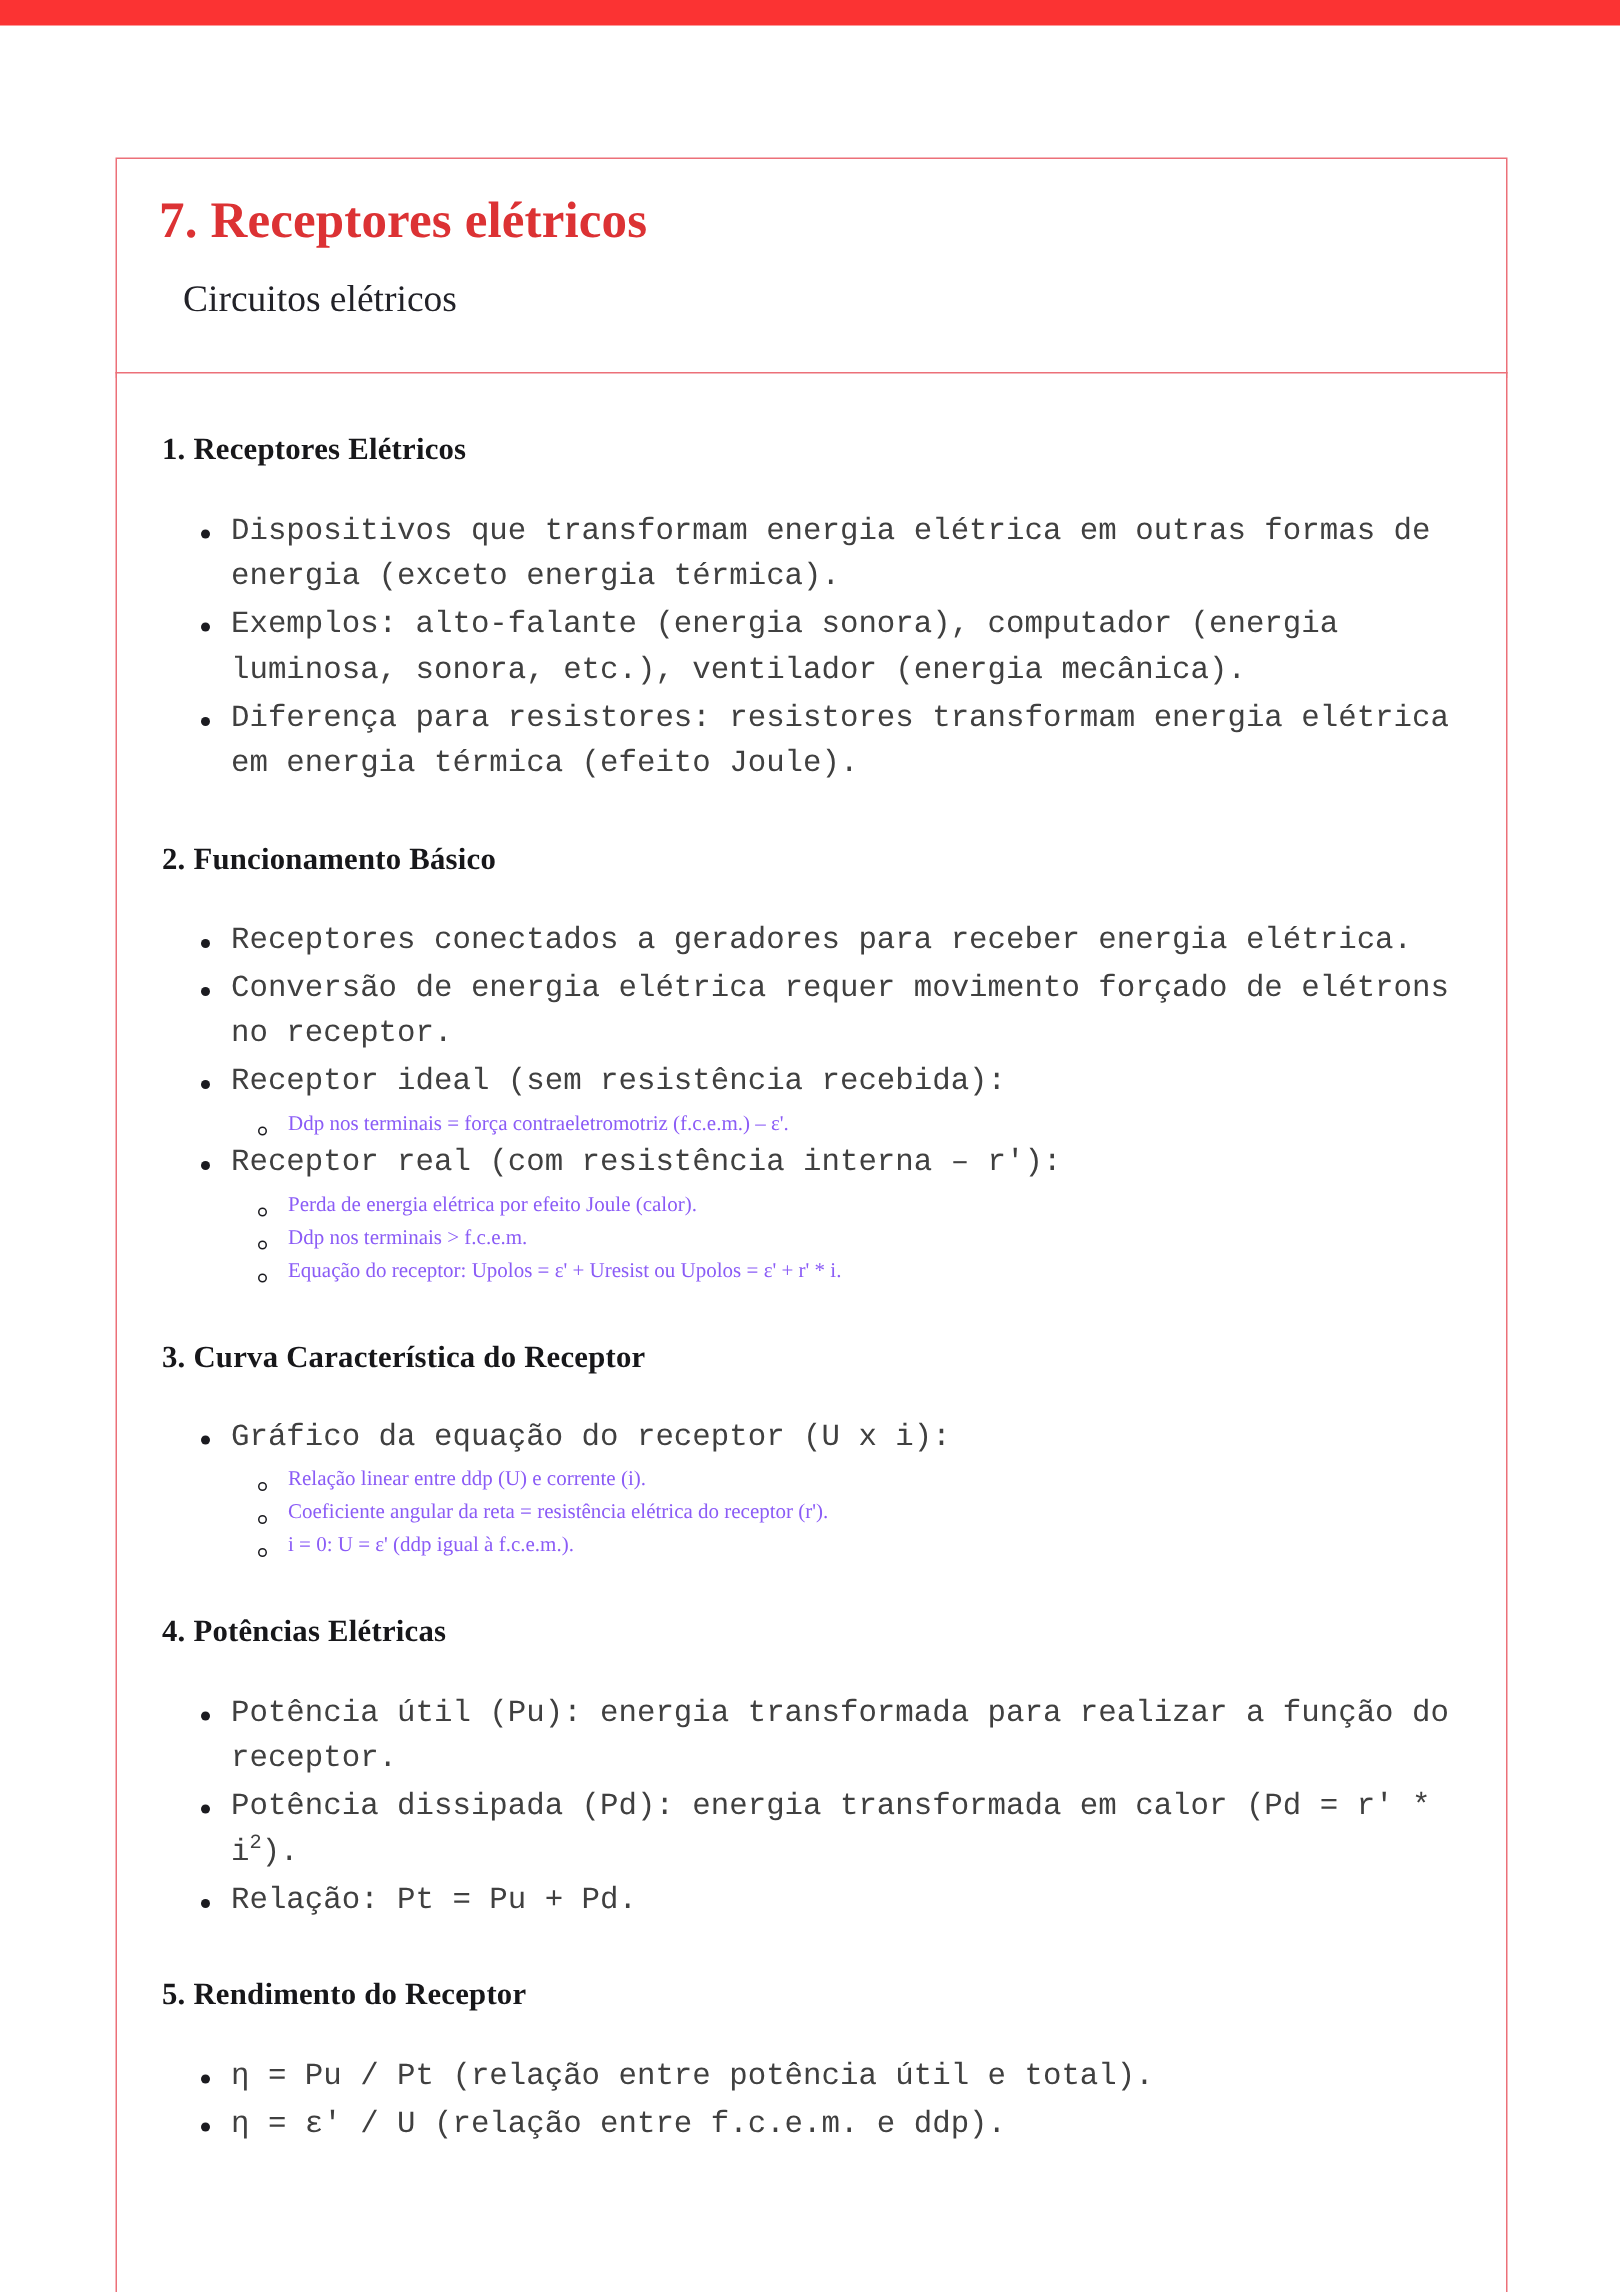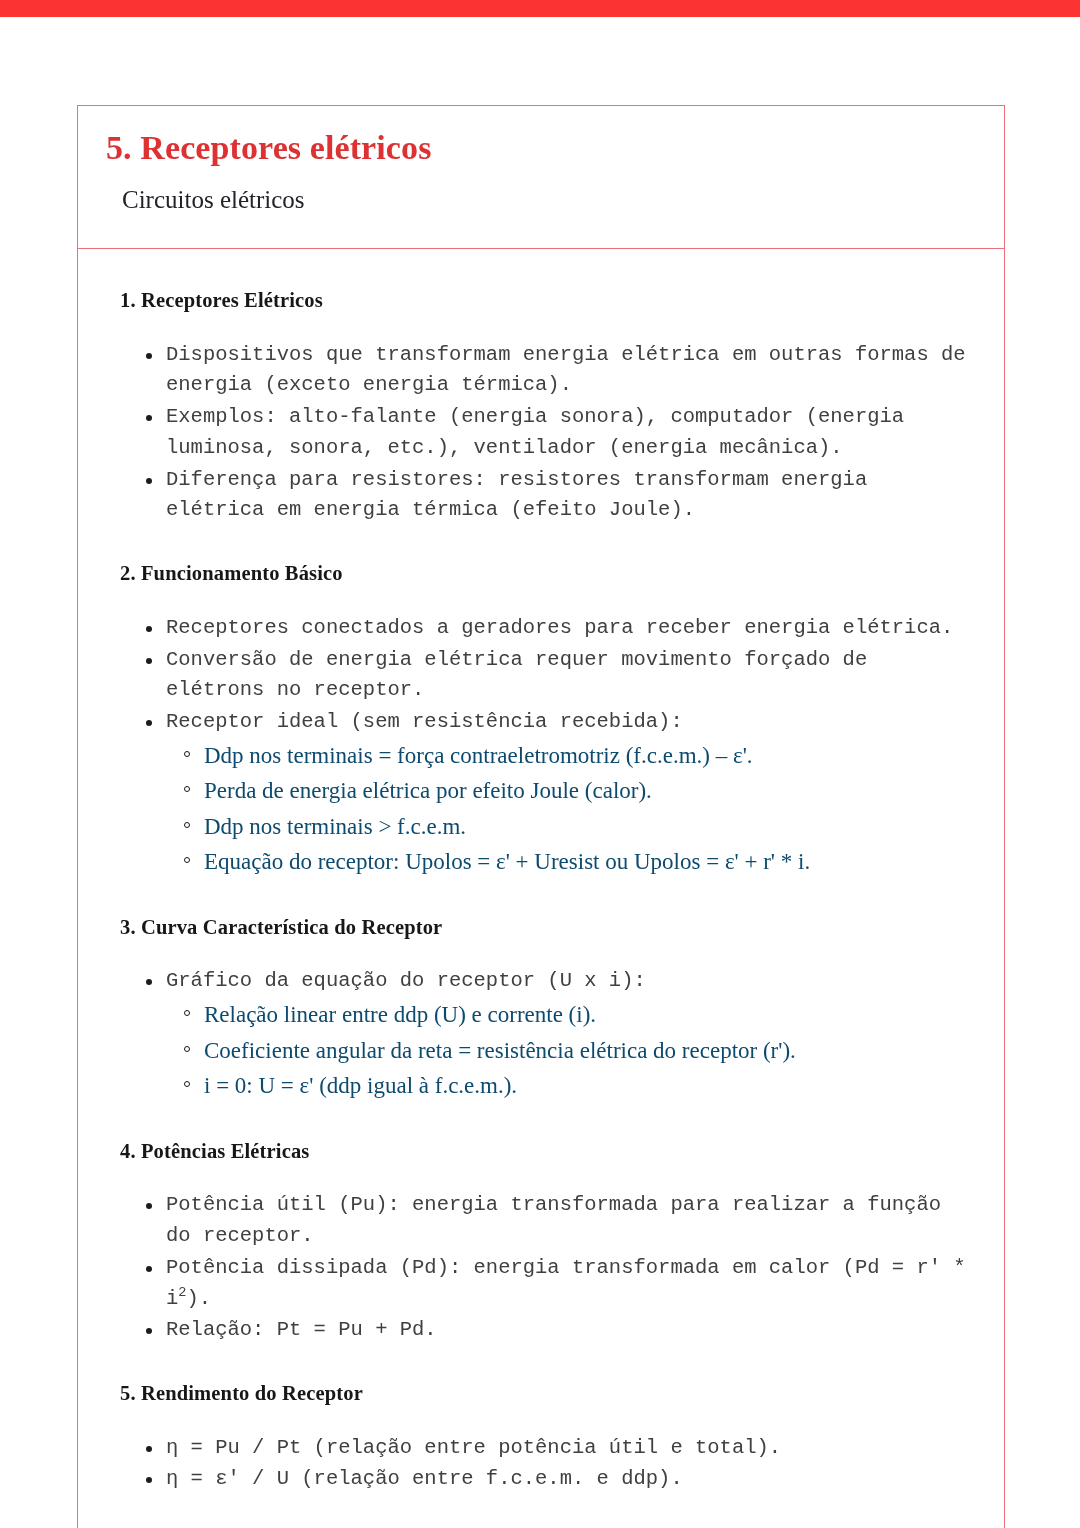--- a/index.html
+++ b/index.html
@@ -67,21 +67,21 @@
     top: 248px;
     width: 928px;
     min-height: 1290px;
     box-sizing: border-box;
     border: 1.6px solid #ec7079;
     border-bottom: none;
     background: #ffffff;
     padding: 38px 30px 40px 30px;
   }
 
-  .section { margin: 0 0 6px 12px; }
+  .section { margin: 0 0 6px 0; }
 
   .section-heading {
     font-family: "Liberation Serif", "DejaVu Serif", serif;
     font-size: 20.5px;
     font-weight: 700;
     color: #17171a;
     letter-spacing: 0.15px;
     margin: 0 0 26px 0;
     line-height: 1.3;
   }
@@ -107,23 +107,23 @@
     left: 26px;
     top: 13px;
     width: 6px;
     height: 6px;
     border-radius: 50%;
     background: #1b1b20;
   }
   ul.bullets > li.lvl2 {
     position: relative;
     padding-left: 84px;
-    font-size: 23px;
+    font-size: 14px;
     line-height: 1.50;
-    color: #0c4a6e;
+    color: #8b5cf6;
     margin: 0 0 1px 0;
   }
   ul.bullets > li.lvl2::before {
     content: "";
     position: absolute;
     left: 64px;
     top: 12px;
     width: 6px;
     height: 6px;
     border-radius: 50%;
@@ -135,41 +135,42 @@
   .sup { font-size: 0.66em; vertical-align: super; line-height: 0; }
 </style>
 </head>
 <body>
 
 <div class="page">
 
   <div class="top-bar"></div>
 
   <div class="header-card">
-    <h1 class="doc-title">5. Receptores elétricos</h1>
+    <h1 class="doc-title">7. Receptores elétricos</h1>
     <h2 class="doc-subtitle">Circuitos elétricos</h2>
   </div>
 
   <div class="content-card">
     <div id="sections-root">
         <div class="section">
           <h3 class="section-heading">1. Receptores Elétricos</h3>
           <ul class="bullets">
             <li class="lvl1">Dispositivos que transformam energia elétrica em outras formas de energia (exceto energia térmica).</li>
             <li class="lvl1">Exemplos: alto-falante (energia sonora), computador (energia luminosa, sonora, etc.), ventilador (energia mecânica).</li>
             <li class="lvl1">Diferença para resistores: resistores transformam energia elétrica em energia térmica (efeito Joule).</li>
           </ul>
         </div>
         <div class="section">
           <h3 class="section-heading">2. Funcionamento Básico</h3>
           <ul class="bullets">
             <li class="lvl1">Receptores conectados a geradores para receber energia elétrica.</li>
             <li class="lvl1">Conversão de energia elétrica requer movimento forçado de elétrons no receptor.</li>
             <li class="lvl1">Receptor ideal (sem resistência recebida):</li>
             <li class="lvl2">Ddp nos terminais = força contraeletromotriz (f.c.e.m.) – ε'.</li>
+            <li class="lvl1">Receptor real (com resistência interna – r'):</li>
             <li class="lvl2">Perda de energia elétrica por efeito Joule (calor).</li>
             <li class="lvl2">Ddp nos terminais &gt; f.c.e.m.</li>
             <li class="lvl2">Equação do receptor: Upolos = ε' + Uresist ou Upolos = ε' + r' * i.</li>
           </ul>
         </div>
         <div class="section">
           <h3 class="section-heading">3. Curva Característica do Receptor</h3>
           <ul class="bullets">
             <li class="lvl1">Gráfico da equação do receptor (U x i):</li>
             <li class="lvl2">Relação linear entre ddp (U) e corrente (i).</li>

